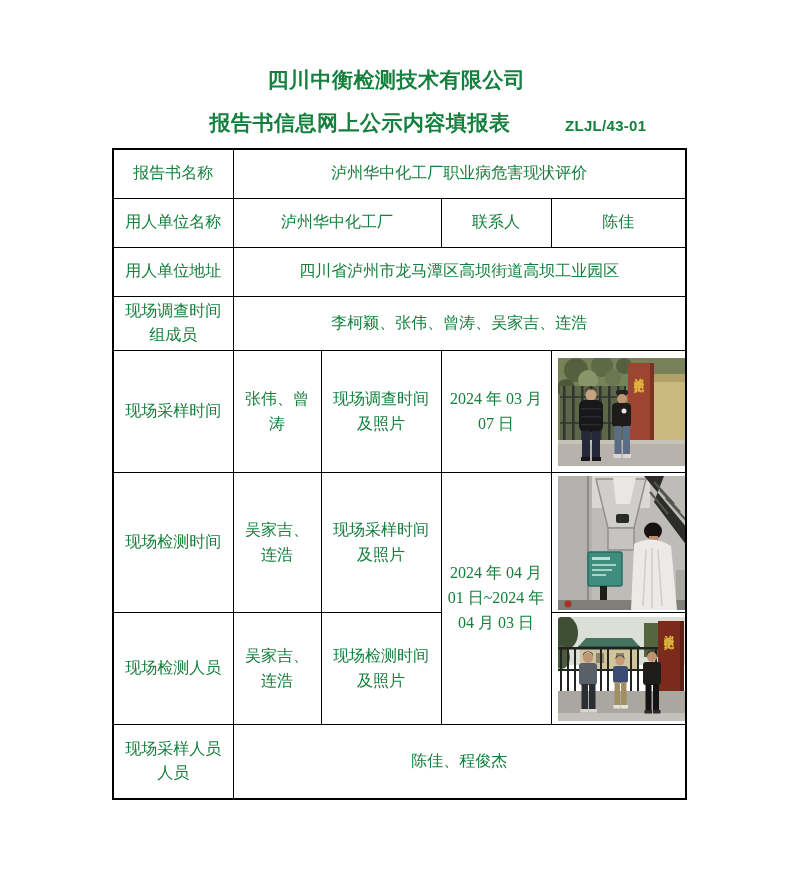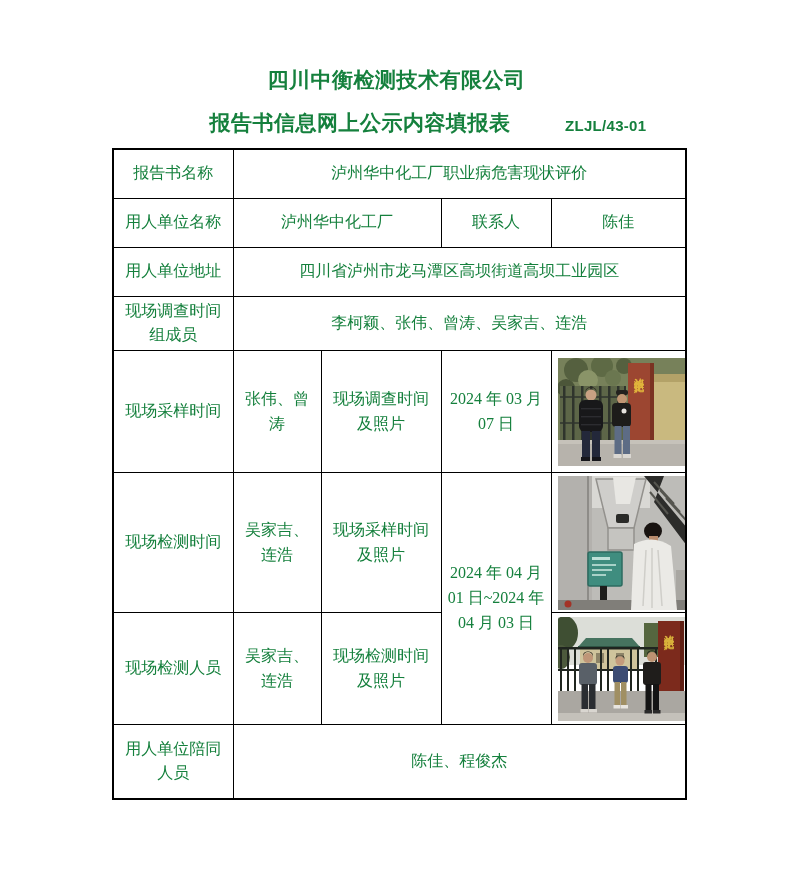--- a/index.html
+++ b/index.html
@@ -267,20 +267,20 @@
           <rect x="85" y="45" width="18" height="23" rx="3" fill="#1f1d1b"></rect>
           <rect x="87.5" y="67" width="6" height="27" fill="#141414"></rect>
               <rect x="95" y="67" width="6" height="27" fill="#141414"></rect>
           <rect x="86.5" y="93" width="7.5" height="3.5" fill="#2a2a2a"></rect>
               <rect x="95" y="93" width="7.5" height="3.5" fill="#2a2a2a"></rect>
         </svg>
       </td>
     </tr>
 
     <tr class="r8">
-      <td class="prewrap">用人单位陪同
+      <td class="prewrap">现场采样人员
 人员</td>
       <td class="bold" colspan="4">陈佳、程俊杰</td>
     </tr>
   </tbody>
     </table>
 
 </div>
 
 </body></html>

